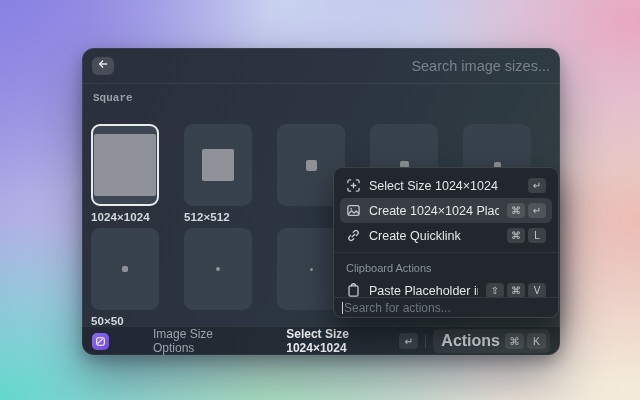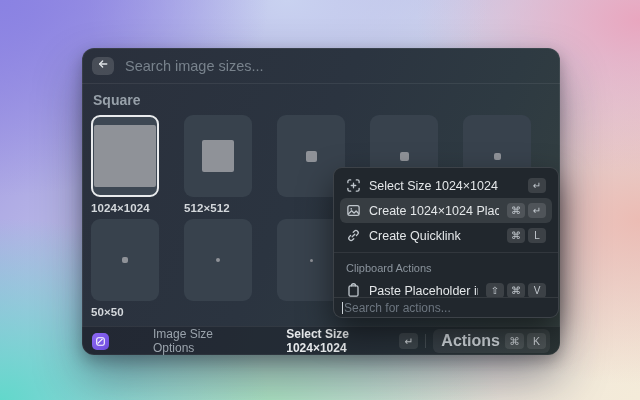--- a/index.html
+++ b/index.html
@@ -26,27 +26,27 @@
     box-shadow:0 24px 48px rgba(25,28,55,.42), 0 6px 16px rgba(0,0,0,.28),
                inset 0 0 0 1px rgba(255,255,255,.07);
   }
 
   
   .searchbar { display:flex; align-items:center; height:36px; padding:0 10px;
                border-bottom:1px solid rgba(255,255,255,.07); }
   .back-btn { width:22px; height:18px; border:none; border-radius:6px;
               background:rgba(255,255,255,.14); color:#dfe3e7;
               display:flex; align-items:center; justify-content:center; cursor:pointer; flex:0 0 auto; }
-  .search-input { flex:1; margin-left:11px; background:transparent; border:none; outline:none;
-                  font-family:"Liberation Sans",sans-serif; font-size:14.5px; color:#e8eaec; }
+  .search-input { flex:1; margin-left:22px; background:transparent; border:none; outline:none;
+                  font-family:"Liberation Sans",sans-serif; font-size:14.5px; color:#e8eaec;text-align:right; }
   .search-input::placeholder { color:#78828c; }
 
   
   .content { padding:8px 9px 0 9px; }
-  .section-title { font-size:14px; font-weight:700; color:#97a0a9; margin:0 0 7px 2px; }
+  .section-title { font-size:11px; font-weight:700; color:#97a0a9; margin:0 0 20px 2px;font-family:Liberation Mono, monospace; }
   .grid { display:grid; grid-template-columns:repeat(5,86px); column-gap:7px; }
   .cell { width:68px; }
   .tile { height:82px; border-radius:9px; background:#38424d;
           display:flex; align-items:center; justify-content:center; cursor:pointer; }
   .tile.selected { border:2px solid #e9ebed; background:#3d4753; }
   .sq { background:#8f9298; border-radius:2px; }
   .tile-label { height:22px; padding-top:5px; font-size:11.5px; font-weight:600;
                 color:#d4d8dc; letter-spacing:.1px; }
 
   

